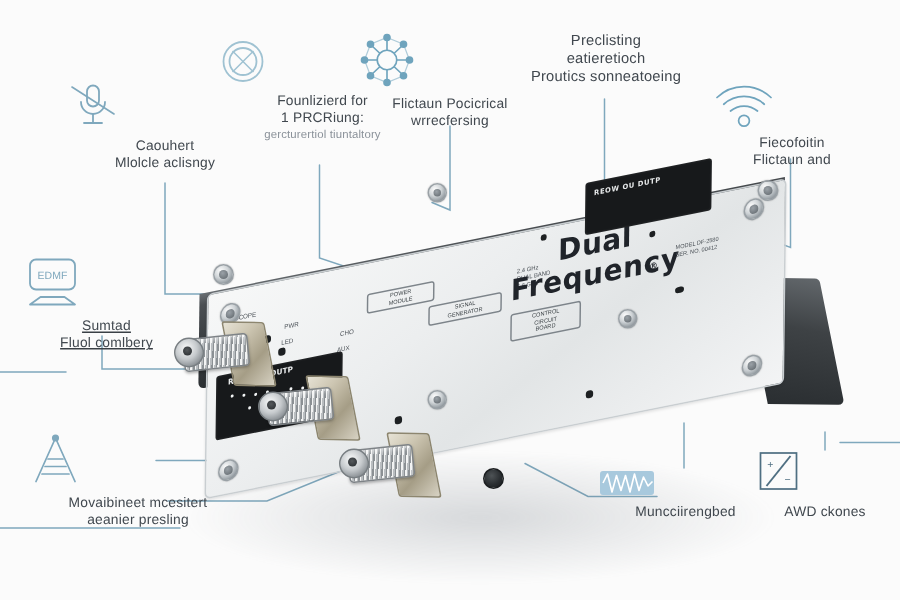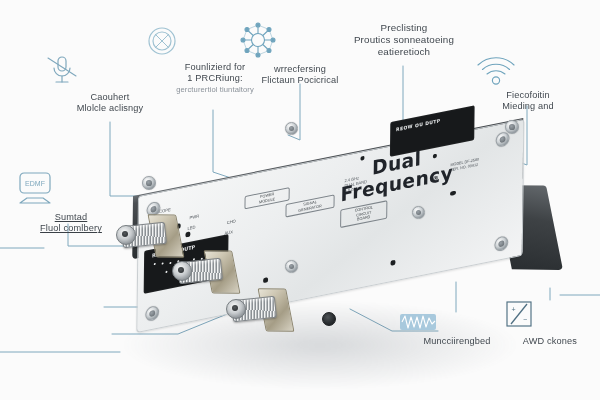--- a/index.html
+++ b/index.html
@@ -332,55 +332,66 @@
           <circle cx="20" cy="35" r="2" fill="#6fa4bd"></circle>
           <circle cx="9" cy="30.5" r="2" fill="#6fa4bd"></circle>
           <circle cx="5" cy="20" r="2" fill="#6fa4bd"></circle>
           <circle cx="9" cy="9.5" r="2" fill="#6fa4bd"></circle>
         </g>
         <path d="M20 7 L20 13.5 M29.6 11 L24.8 15.5 M33 20 L26.5 20 M29.6 29 L24.8 24.5
                  M20 33 L20 26.5 M10.4 29 L15.2 24.5 M7 20 L13.5 20 M10.4 11 L15.2 15.5"></path>
         <path d="M20 5 L31 9.5 L35 20 L31 30.5 L20 35 L9 30.5 L5 20 L9 9.5 Z" stroke-width=".8" opacity=".55"></path>
       </svg>
     </span>
+    <div class="cap">Flictaun Pocicrical</div>
     <div class="cap">wrrecfersing</div>
-    <div class="cap">Flictaun Pocicrical</div>
   </div>
 
   <div class="callout big" style="left:333px;top:22px;width:142px;">
     <div class="cap">Preclisting</div>
+    <div class="cap">eatieretioch</div>
     <div class="cap">Proutics sonneatoeing</div>
-    <div class="cap">eatieretioch</div>
   </div>
 
   <div class="callout" style="left:474px;top:52px;width:108px;">
     <span class="icon">
       <svg class="ic" width="44" height="34" viewBox="0 0 44 34" fill="none" stroke="#6fa4bd" stroke-width="1.15" stroke-linecap="round">
         <path d="M4 13 A26 26 0 0 1 40 13"></path>
         <path d="M8.5 17.5 A20 20 0 0 1 35.5 17.5"></path>
         <path d="M13 22 A14 14 0 0 1 31 22"></path>
         <circle cx="22" cy="28.5" r="3.6"></circle>
       </svg>
     </span>
     <div class="cap">Fiecofoitin</div>
-    <div class="cap">Mieding and</div>
+    <div class="cap">Flictaun and</div>
   </div>
 
   <div class="callout" style="left:10px;top:168px;width:122px;text-decoration:underline;">
     <span class="icon">
       <svg class="ic" width="50" height="40" viewBox="0 0 50 40" fill="none" stroke="#7fa8bd" stroke-width="1.2" stroke-linejoin="round">
         <rect x="10" y="5" width="30" height="20" rx="4"></rect>
         <path d="M17 30 L33 30 L40 35 L10 35 Z"></path>
         <text x="25" y="18" font-family="Liberation Sans, sans-serif" font-size="7" fill="#7fa8bd" stroke="none" text-anchor="middle">EDMF</text>
       </svg>
     </span>
     <div class="cap">Sumtad</div>
     <div class="cap">Fluol comlbery</div>
   </div>
 
+  <div class="callout" style="left:16px;top:288px;width:152px;">
+    <span class="icon">
+      <svg class="ic" width="42" height="38" viewBox="0 0 42 38" fill="none" stroke="#7fa8bd" stroke-width="1.15" stroke-linecap="round">
+        <path d="M21 4 L8 33 M21 4 L34 33"></path>
+        <path d="M16 18 L26 18 M14 23 L28 23 M12 28 L30 28"></path>
+        <circle cx="21" cy="4" r="1.8" fill="#7fa8bd"></circle>
+      </svg>
+    </span>
+    <div class="cap">Movaibineet mcesitert</div>
+    <div class="cap">aeanier presling</div>
+  </div>
 
   <div class="callout" style="left:394px;top:312px;width:126px;">
     <span class="icon">
       <svg class="ic" width="48" height="20" viewBox="0 0 48 20">
         <rect x="6" y="2" width="36" height="16" rx="2" fill="#a8c9dd"></rect>
         <path d="M8 10 L11 4 L14 16 L17 5 L20 15 L23 5 L26 16 L29 4 L32 15 L35 6 L38 12 L41 9" fill="none" stroke="#ffffff" stroke-width="1.1" stroke-linejoin="round"></path>
       </svg>
     </span>
     <div class="cap">Muncciirengbed</div>
   </div>

